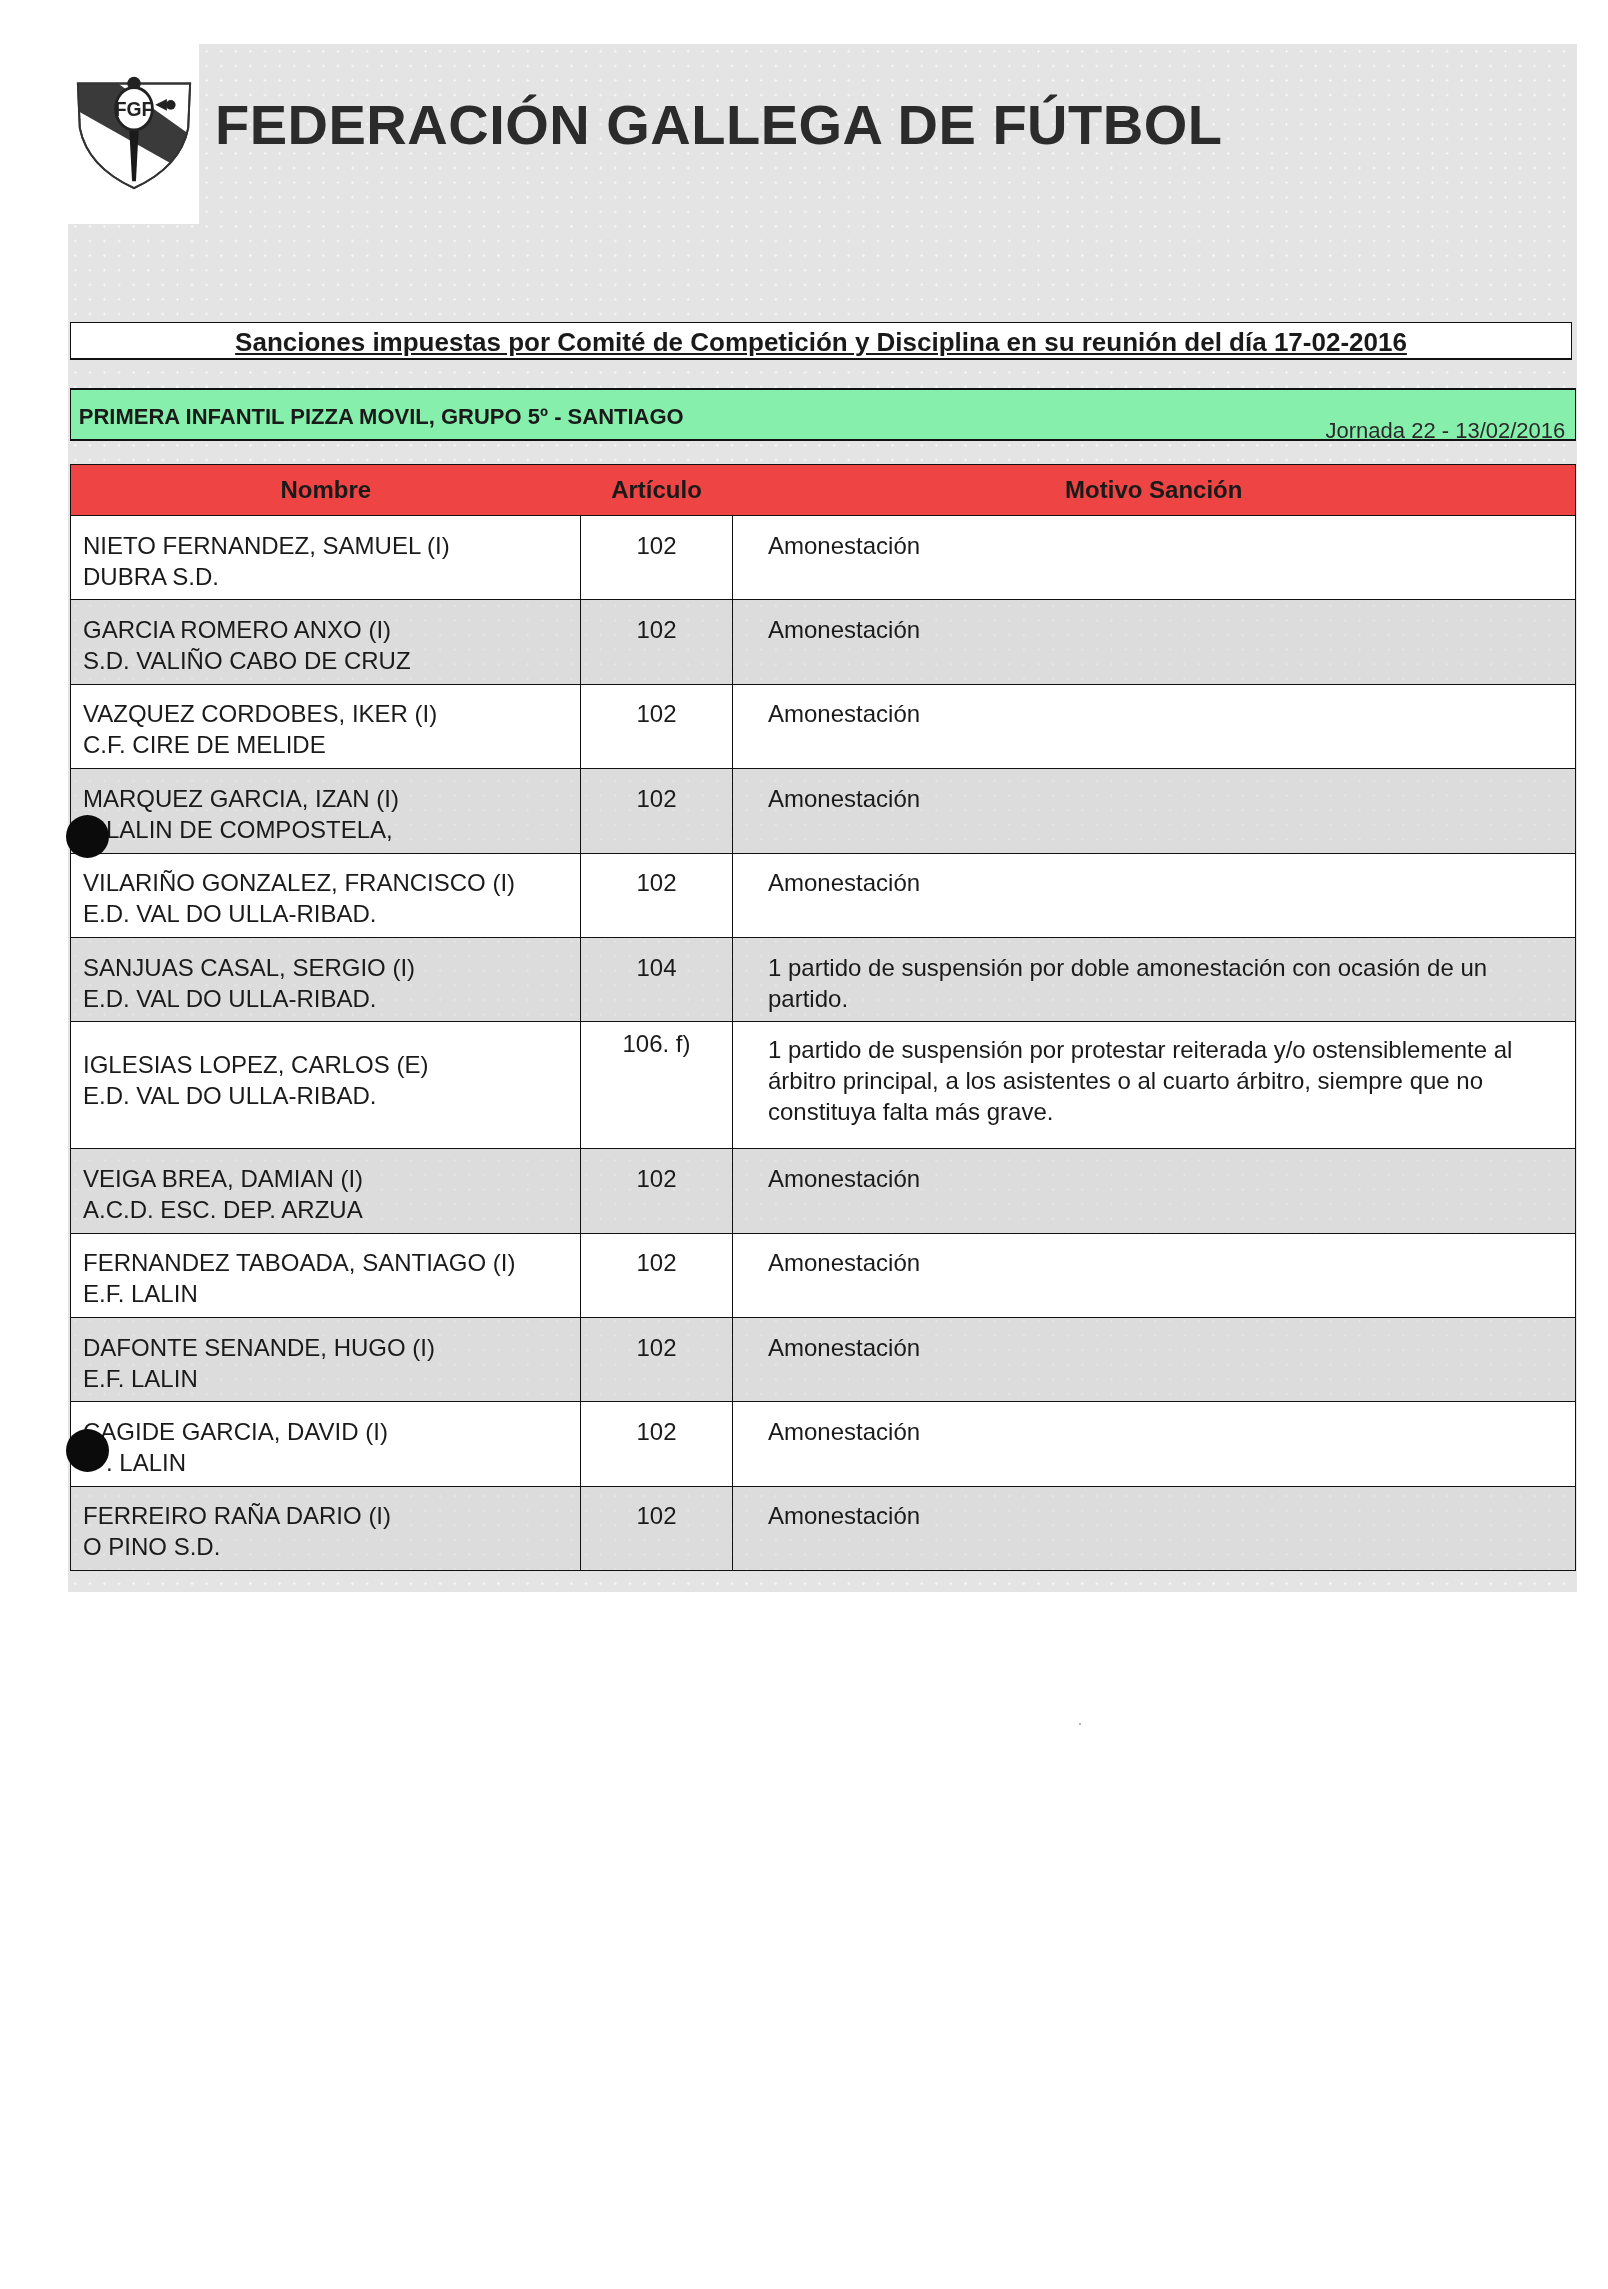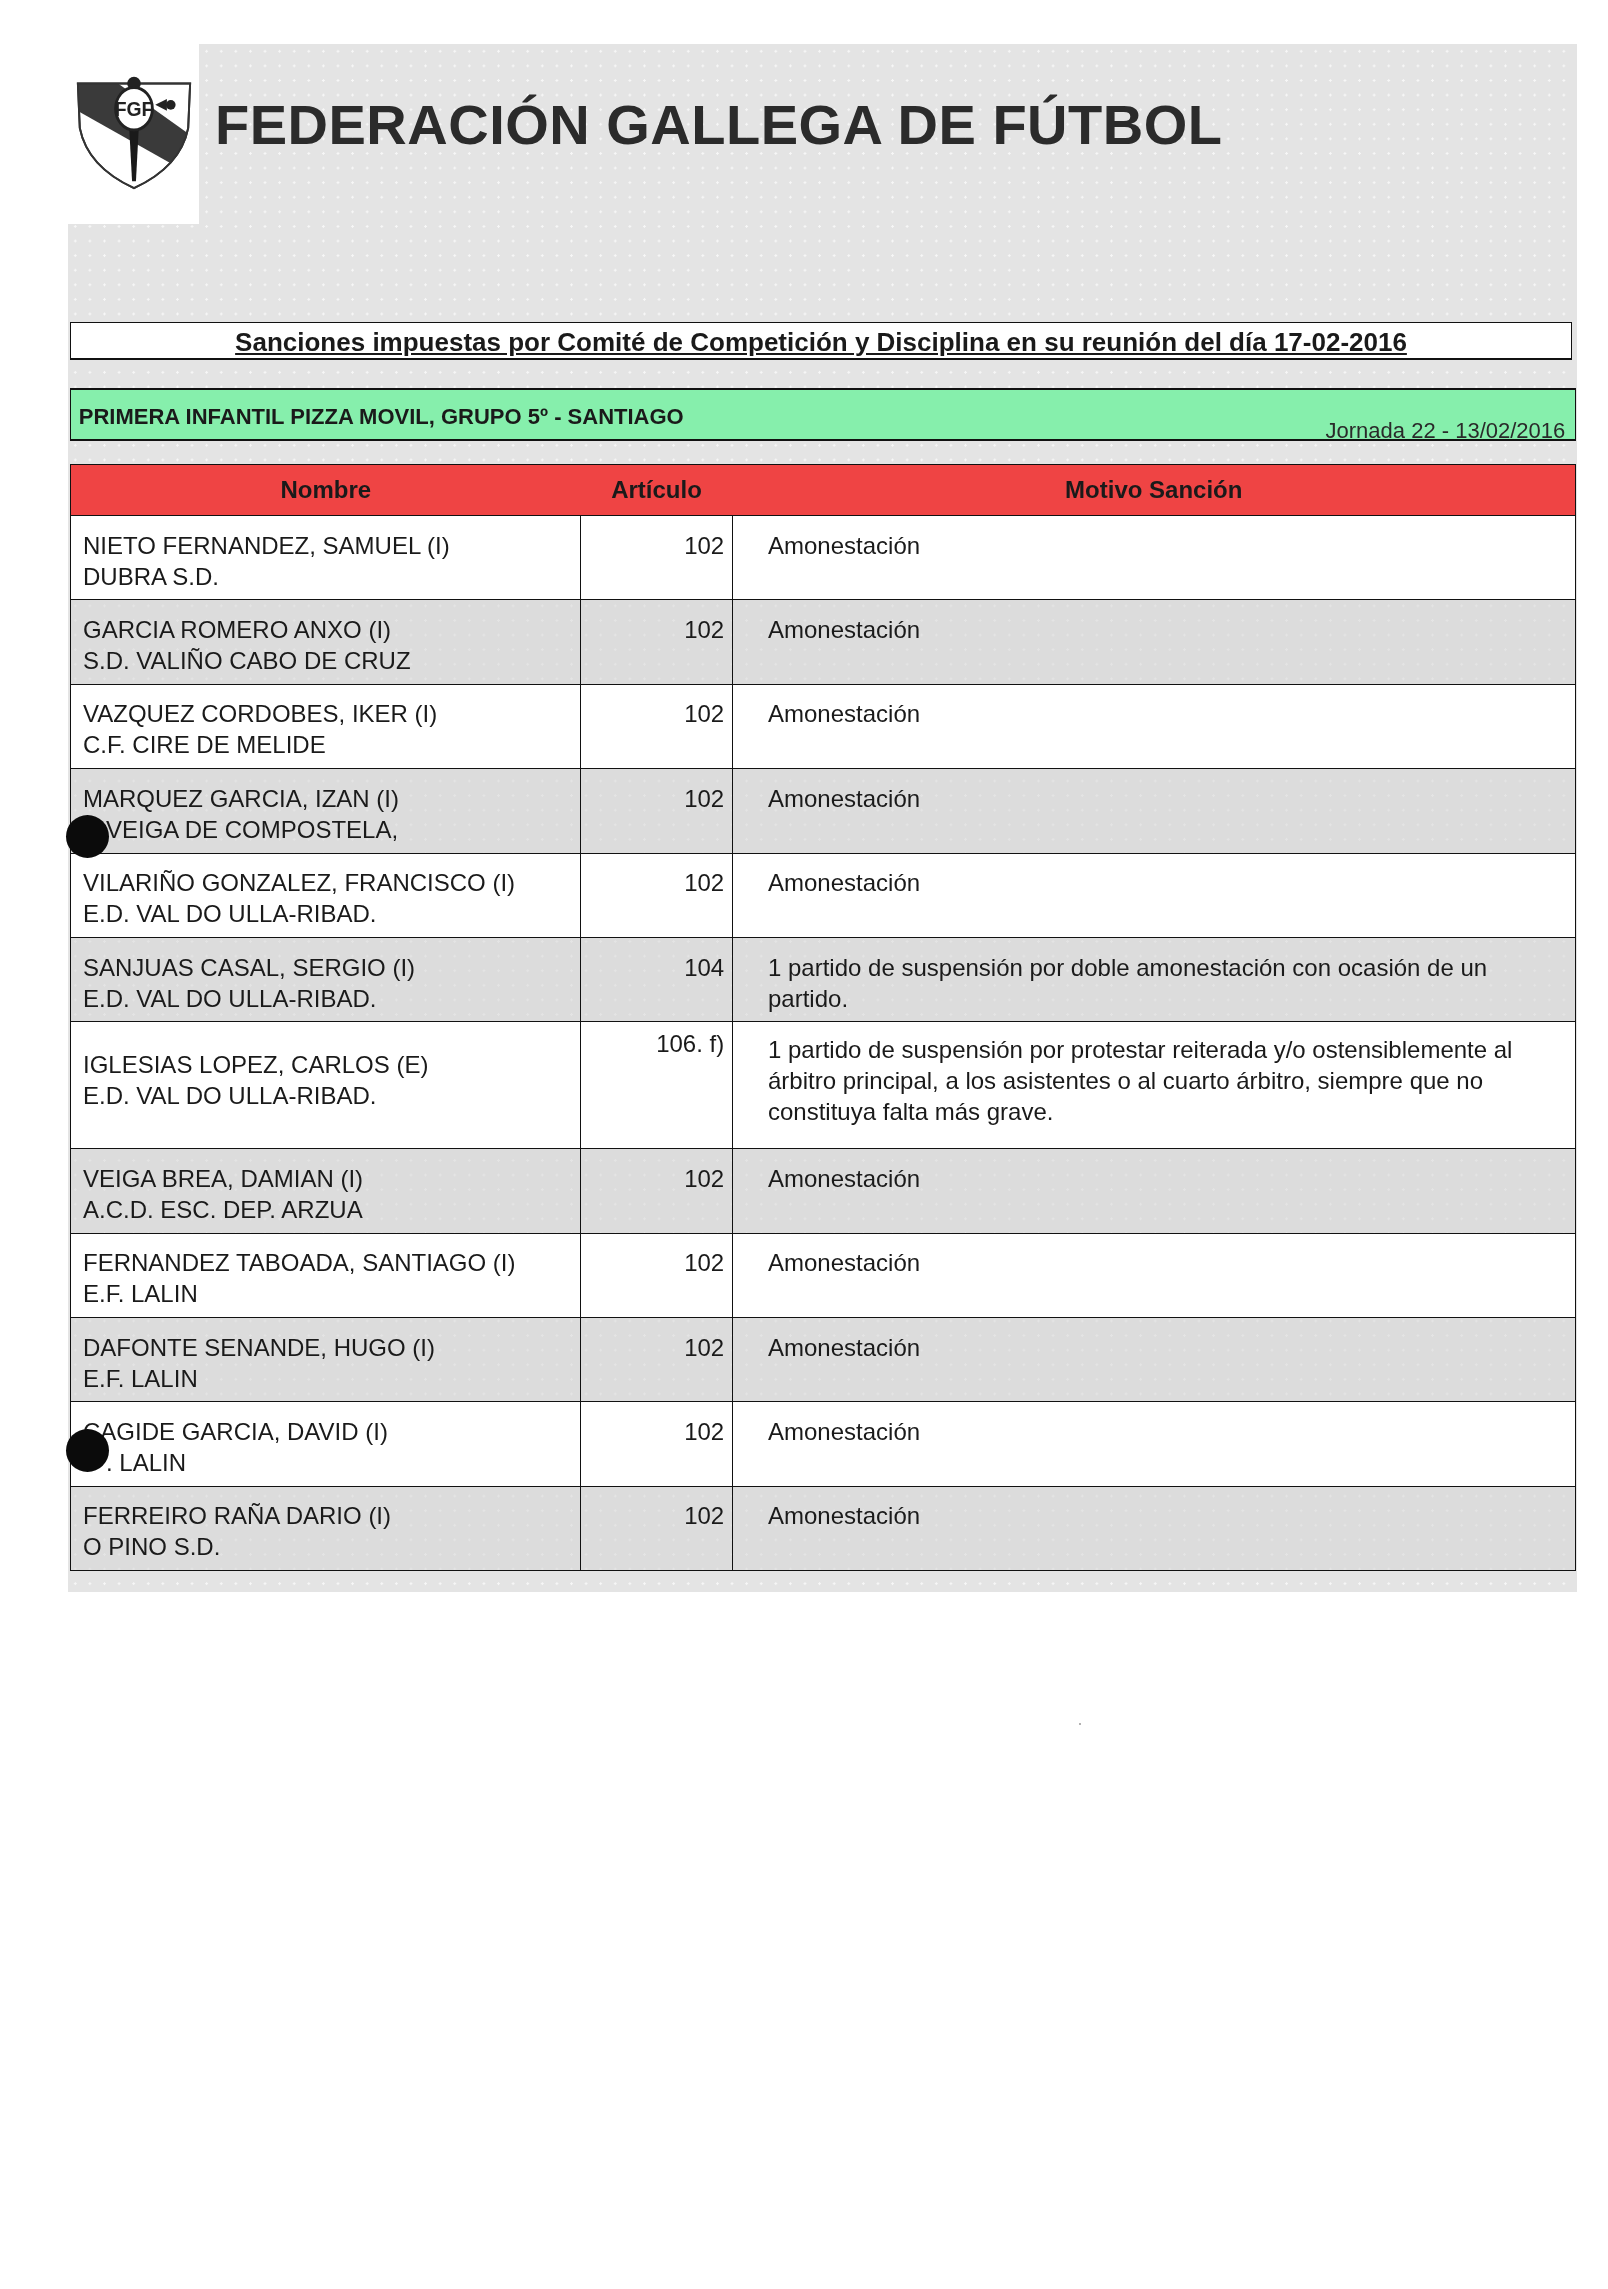--- a/index.html
+++ b/index.html
@@ -60,21 +60,21 @@
     background: #ef4444;
     font-size: 24px; font-weight: bold; height: 50px; text-align: center;
     border-bottom: 1.9px solid #111; padding: 0;
   }
   .sanctions-table td {
     font-size: 24px; vertical-align: top; line-height: 31px;
     border-top: 1.9px solid #111; border-bottom: 1.9px solid #111;
     padding: 13.6px 7.8px 7.8px 7.8px;
   }
   .sanctions-table td.c-name { border-right: 1.9px solid #111; padding-left: 12px; }
-  .sanctions-table td.c-art { border-right: 1.9px solid #111; text-align: right; }
+  .sanctions-table td.c-art { border-right: 1.9px solid #111; text-align: center; }
   .sanctions-table td.c-reason { padding-left: 35px; padding-right: 11.6px; }
   tr.shade td { background: rgba(214,214,214,0.55); }
   tr.white td { background: #ffffff; }
   tr.data-row td { height: 60px; }
   tr.tall td { height: 91px; }
   .club { display: block; }
   .redact-dot {
     position: absolute; width: 43px; height: 43px; border-radius: 50%;
     background: #0b0b0b;
   }
@@ -141,21 +141,21 @@
       <td class="c-name"><span>GARCIA ROMERO ANXO (I)</span><span class="club">S.D. VALIÑO CABO DE CRUZ</span></td>
       <td class="c-art">102</td>
       <td class="c-reason">Amonestación</td>
     </tr>
     <tr class="data-row white">
       <td class="c-name"><span>VAZQUEZ CORDOBES, IKER (I)</span><span class="club">C.F. CIRE DE MELIDE</span></td>
       <td class="c-art">102</td>
       <td class="c-reason">Amonestación</td>
     </tr>
     <tr class="data-row shade">
-      <td class="c-name"><span>MARQUEZ GARCIA, IZAN (I)</span><span class="club" style="padding-left:23px">VEIGA DE COMPOSTELA,</span></td>
+      <td class="c-name"><span>MARQUEZ GARCIA, IZAN (I)</span><span class="club" style="padding-left:23px">LALIN DE COMPOSTELA,</span></td>
       <td class="c-art">102</td>
       <td class="c-reason">Amonestación</td>
     </tr>
     <tr class="data-row white">
       <td class="c-name"><span>VILARIÑO GONZALEZ, FRANCISCO (I)</span><span class="club">E.D. VAL DO ULLA-RIBAD.</span></td>
       <td class="c-art">102</td>
       <td class="c-reason">Amonestación</td>
     </tr>
     <tr class="data-row shade">
       <td class="c-name"><span>SANJUAS CASAL, SERGIO (I)</span><span class="club">E.D. VAL DO ULLA-RIBAD.</span></td>

